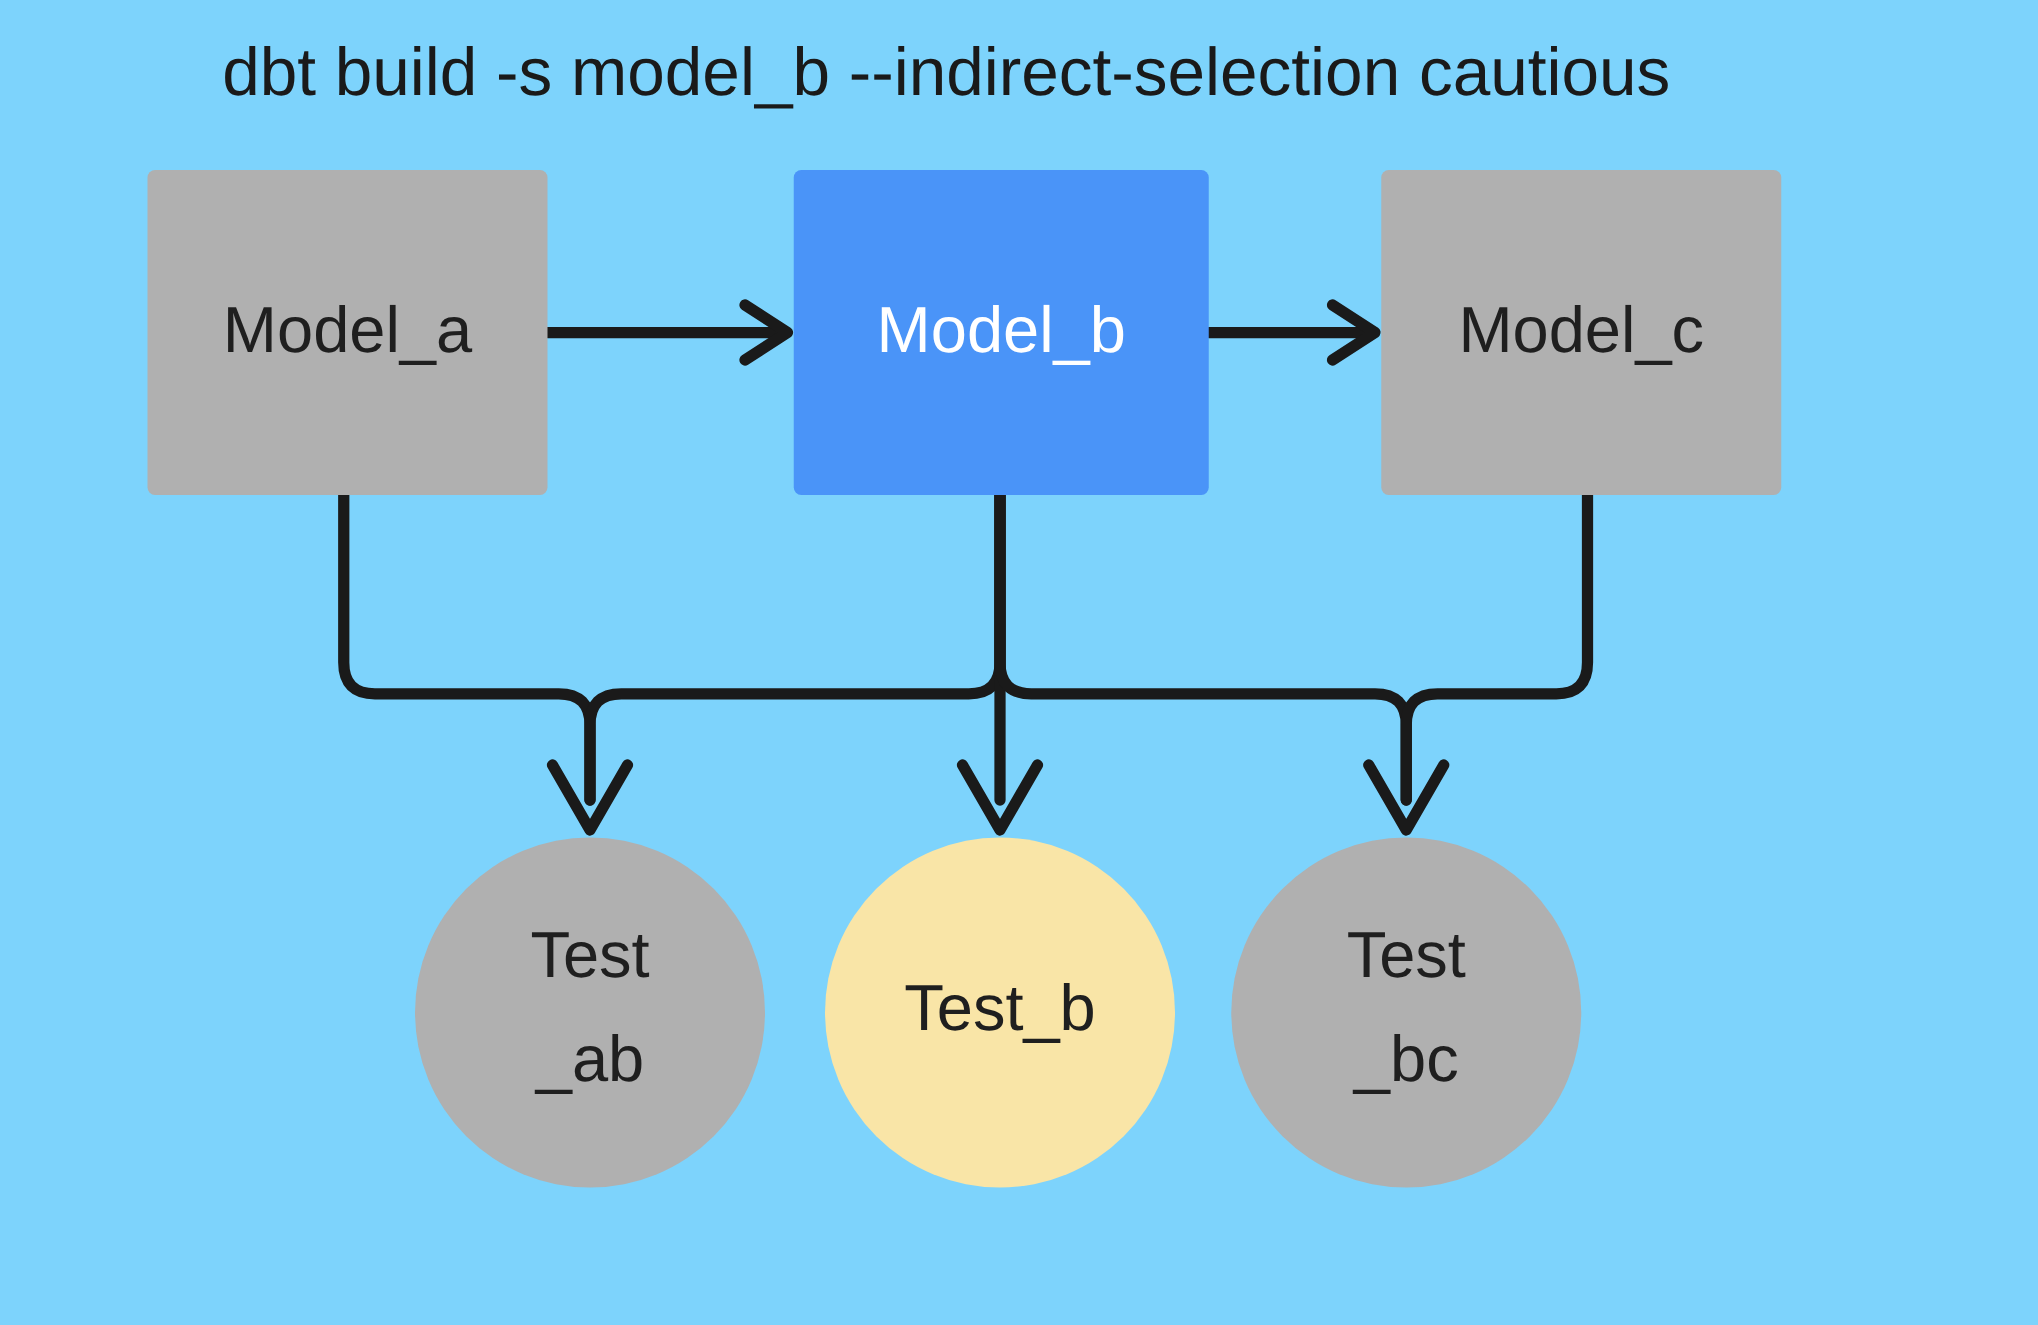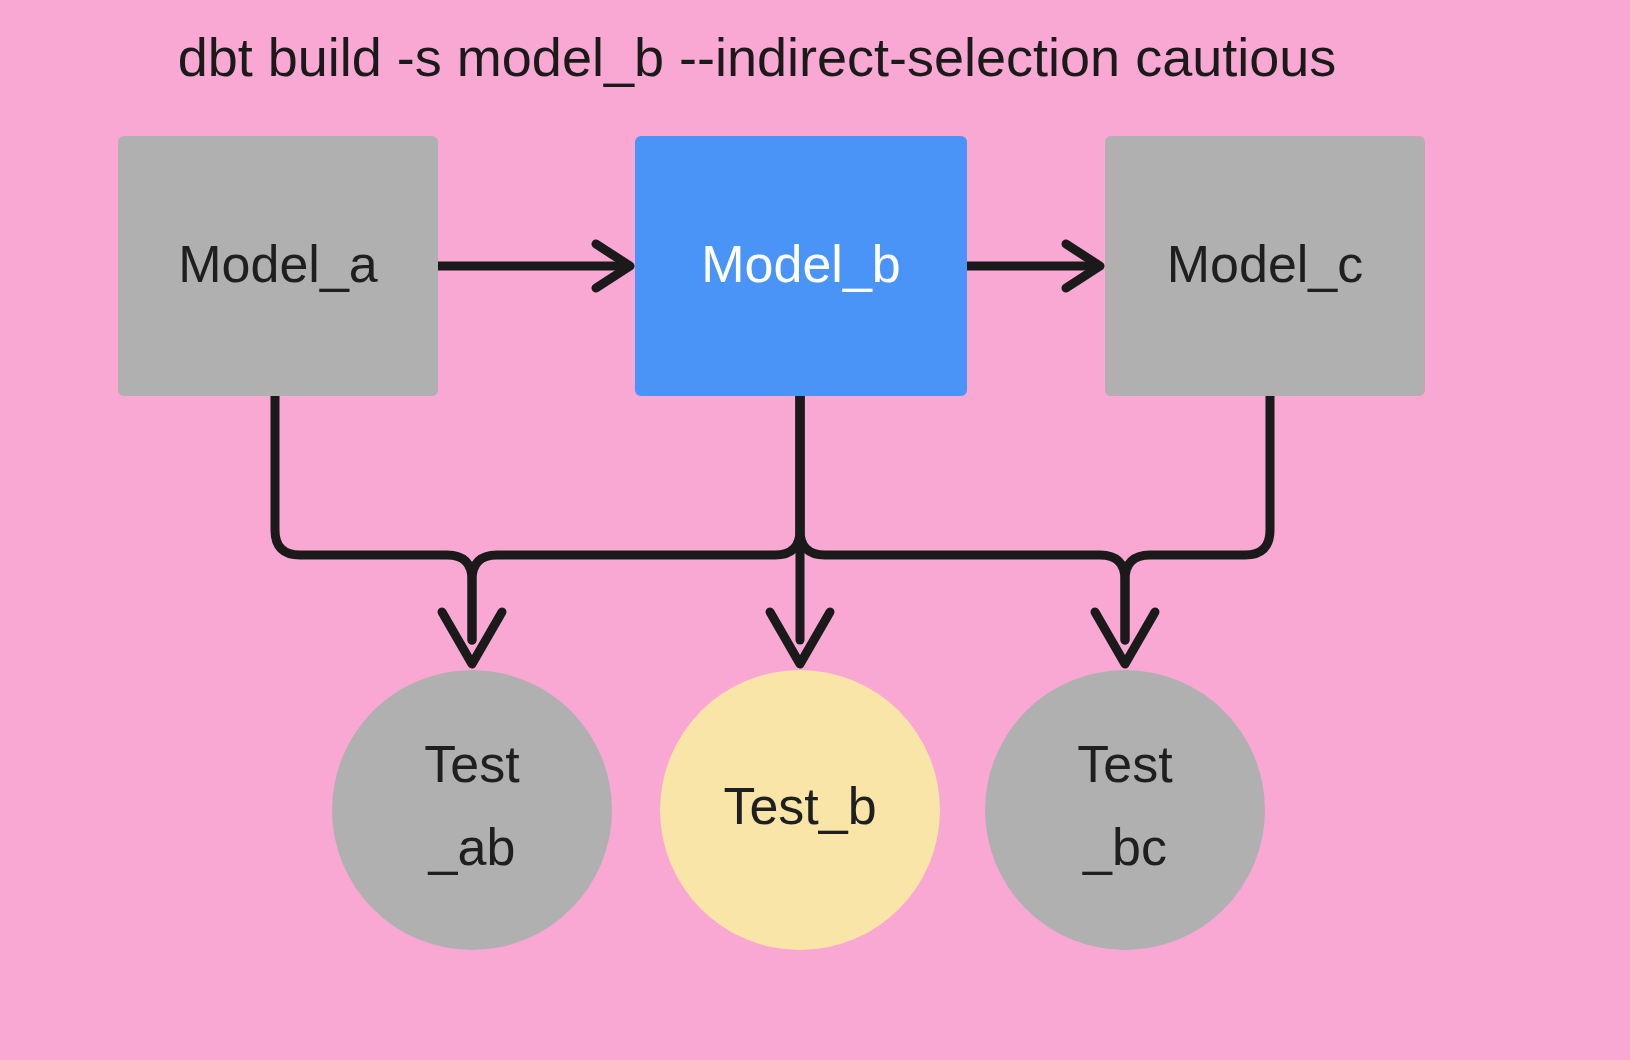--- a/index.html
+++ b/index.html
@@ -11,21 +11,21 @@
   body {
     width: 1630px;
     height: 1060px;
     overflow: hidden;
     font-family: "Liberation Sans", sans-serif;
   }
   #canvas {
     position: relative;
     width: 1630px;
     height: 1060px;
-    background: #f9a8d4;
+    background: #7dd3fc;
   }
   #diagram-svg {
     position: absolute;
     left: 0;
     top: 0;
     width: 1630px;
     height: 1060px;
     display: block;
   }
   .diagram-title {

